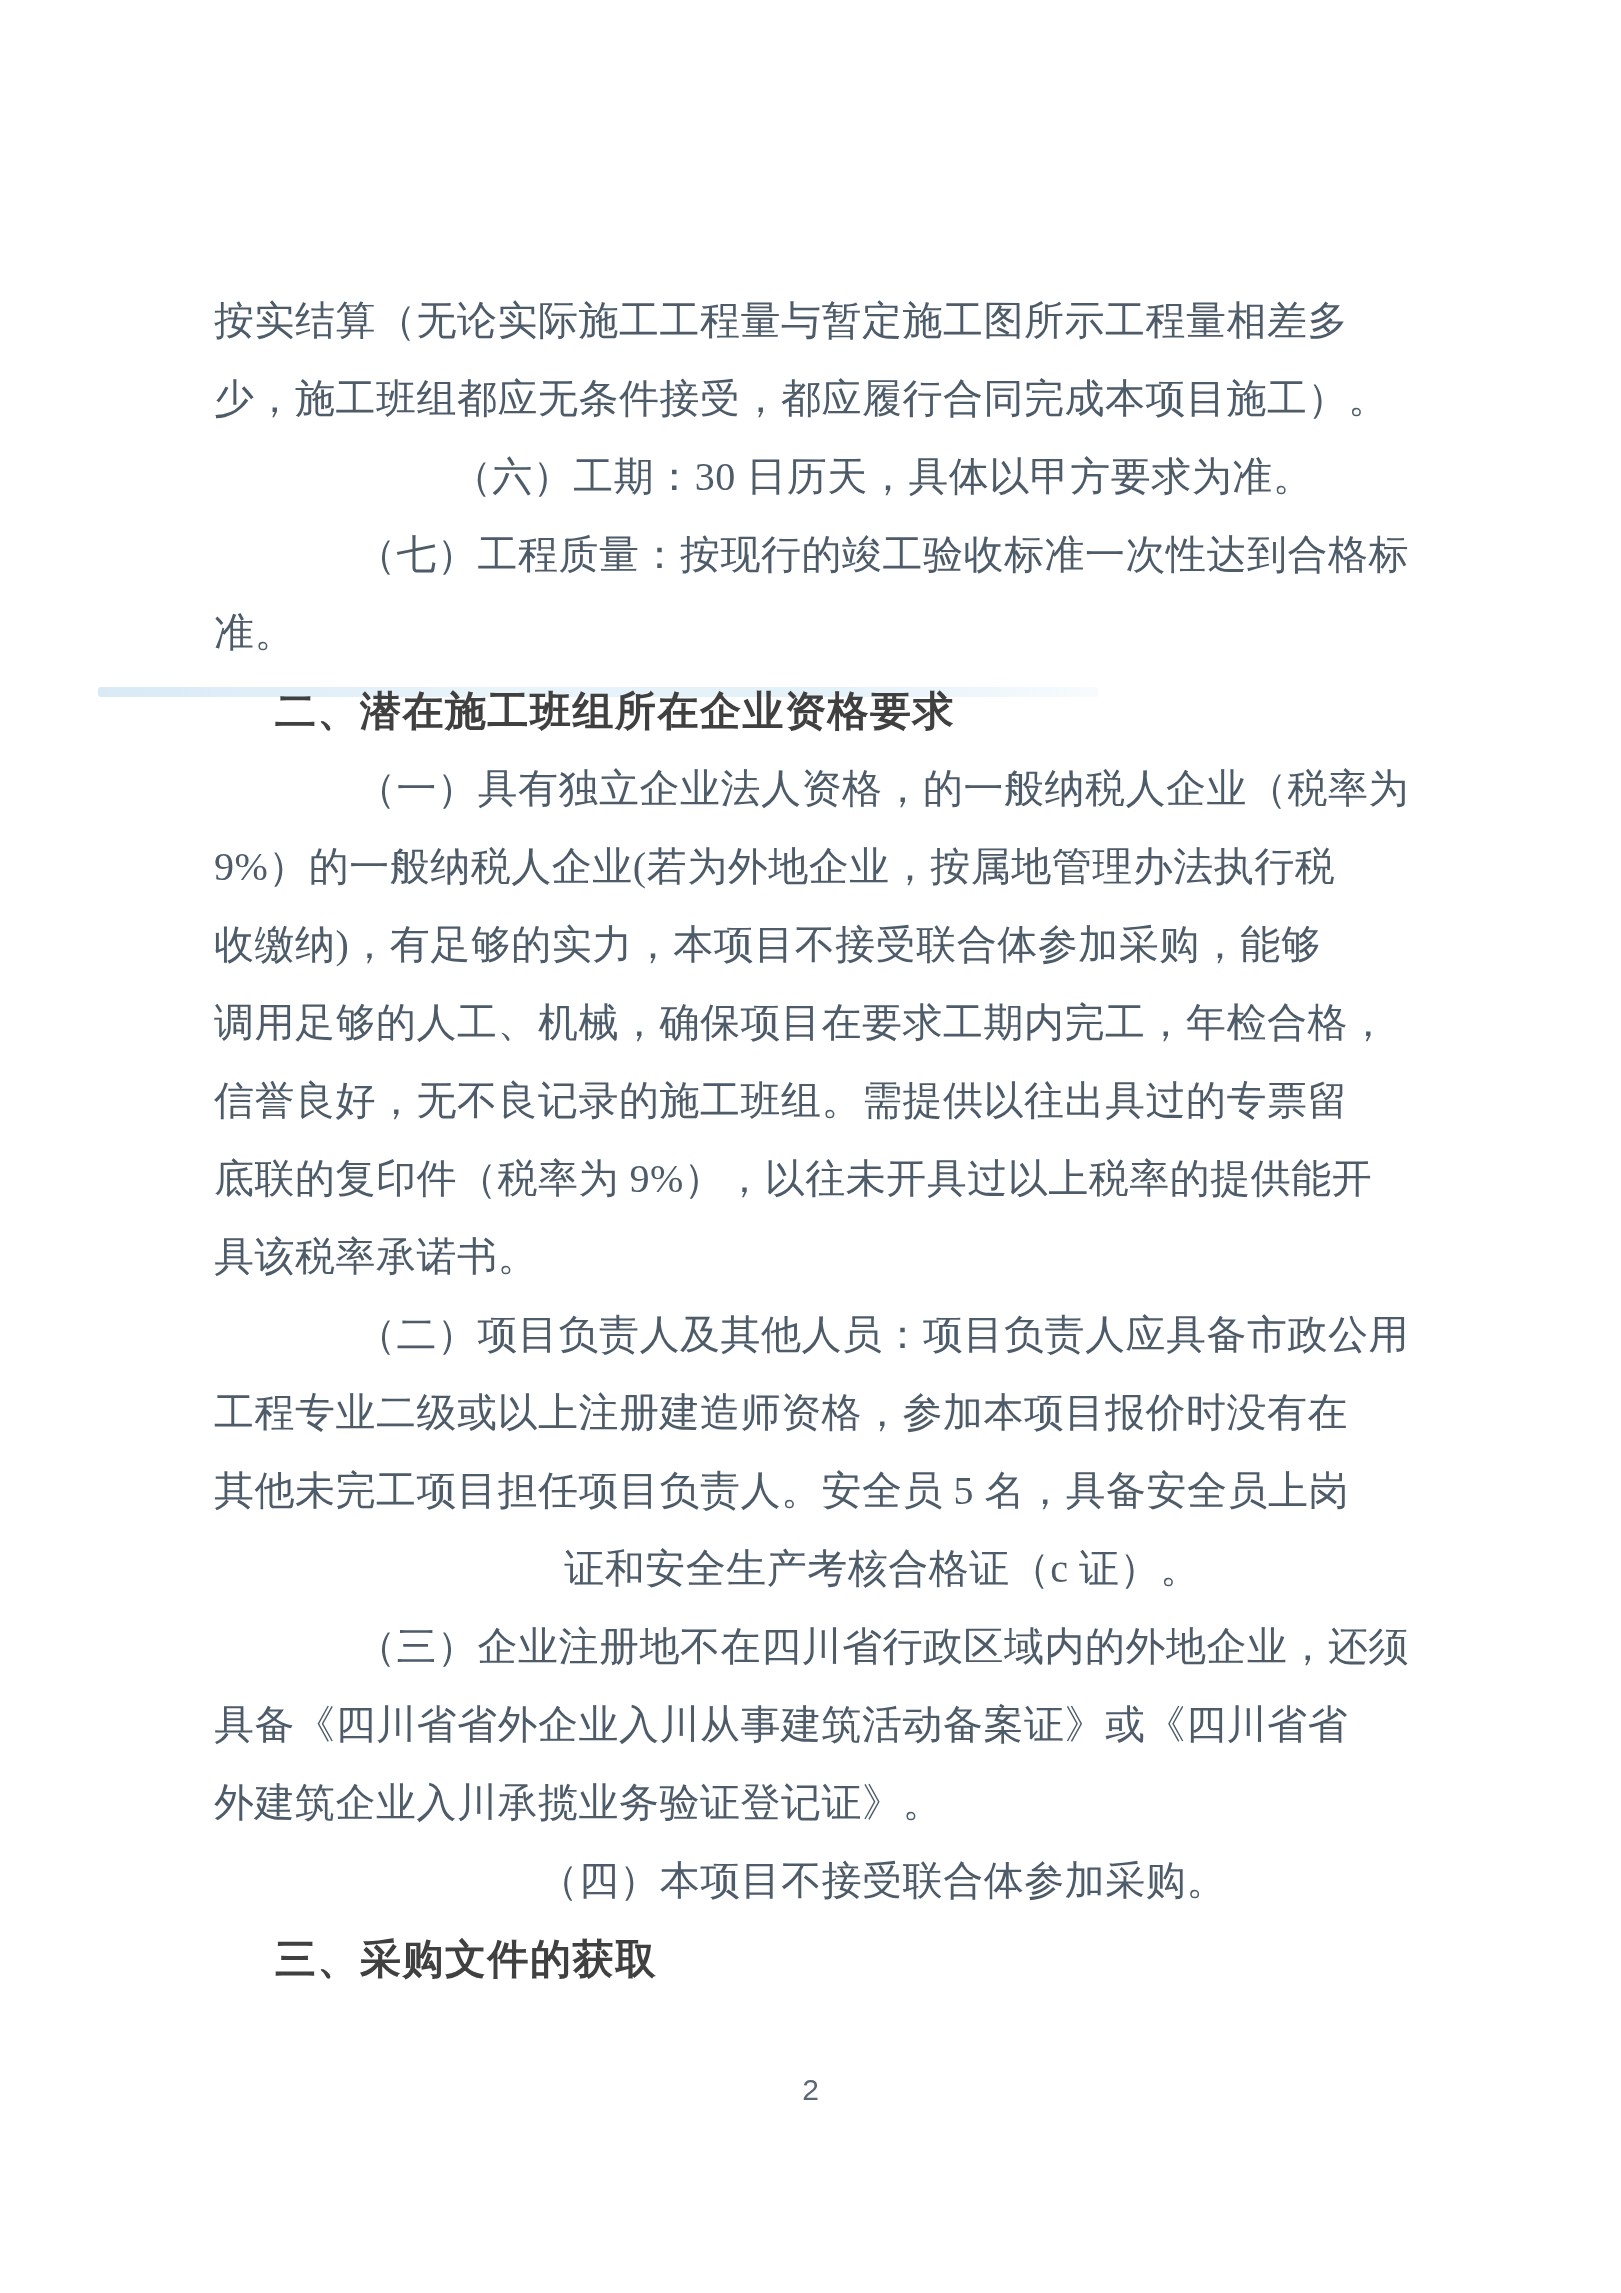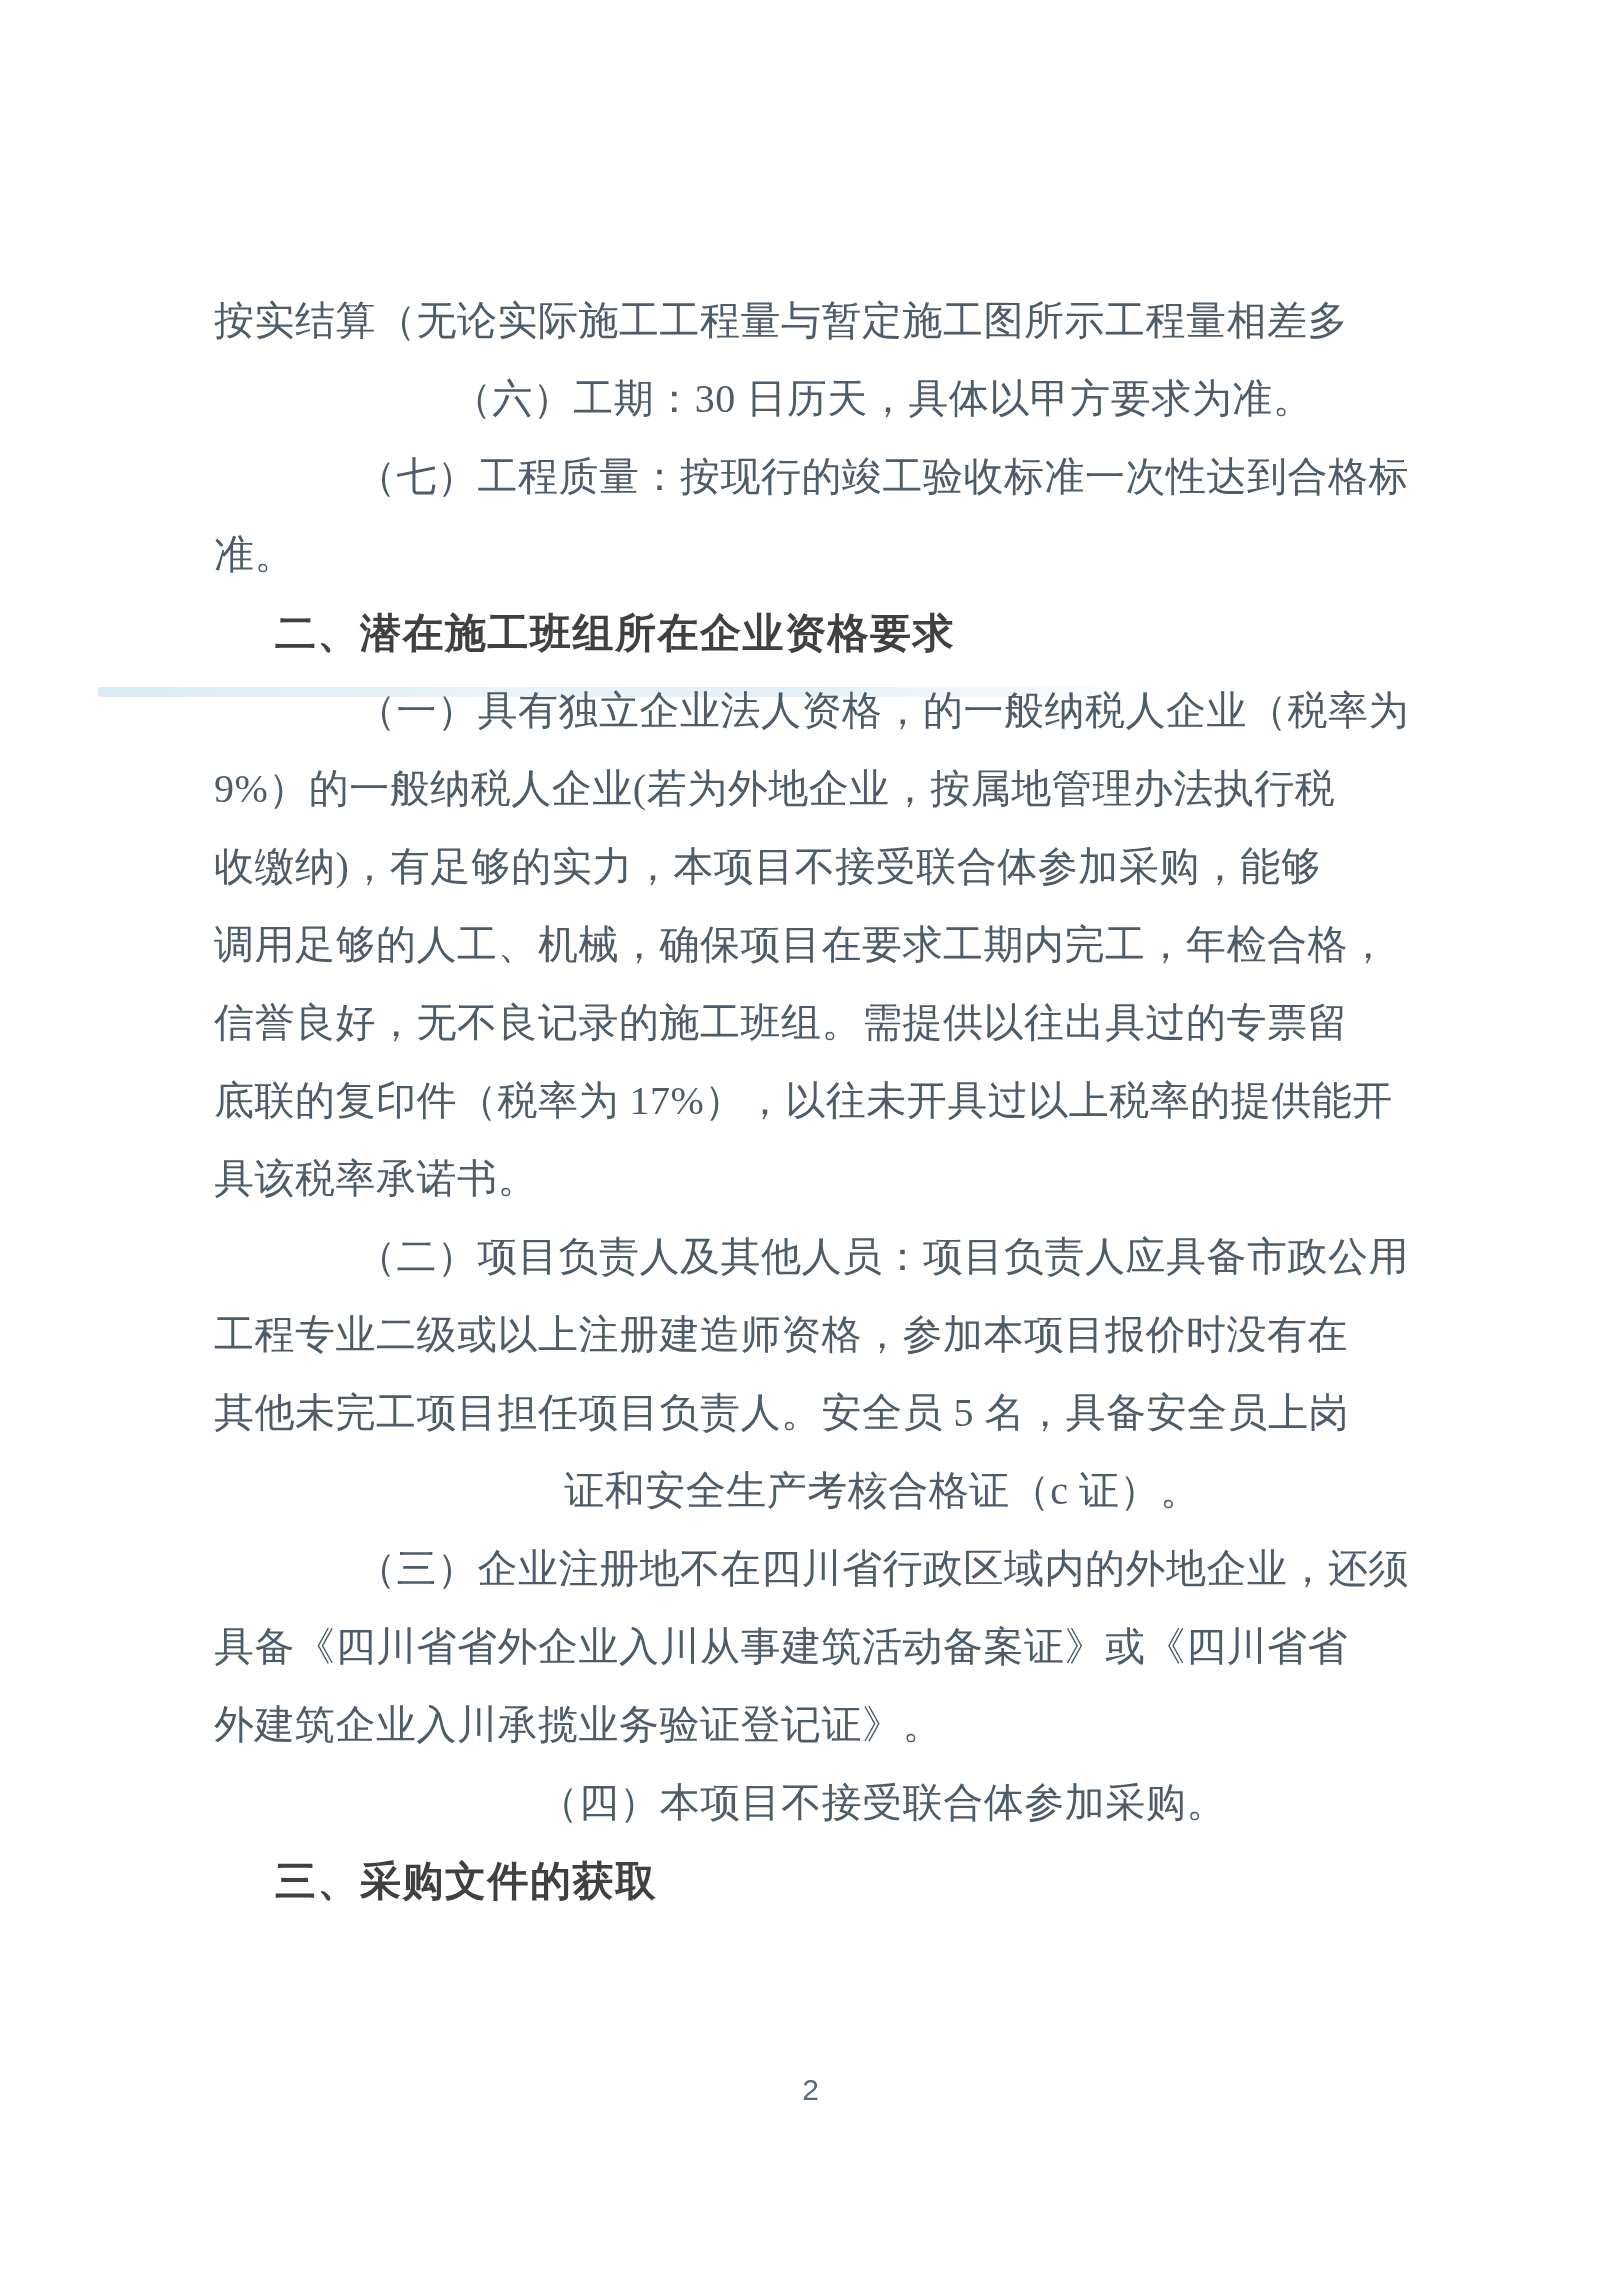--- a/index.html
+++ b/index.html
@@ -83,30 +83,31 @@
 </style>
 </head>
 <body>
 
 <div class="page">
 
   <div class="artifact-top-streak"></div>
 
   <div class="content">
     <div class="line">按实结算（无论实际施工工程量与暂定施工图所示工程量相差多</div>
+    <div class="line">少，施工班组都应无条件接受，都应履行合同完成本项目施工）。</div>
     <div class="line indent">（六）工期：30 日历天，具体以甲方要求为准。</div>
     <div class="line indent">（七）工程质量：按现行的竣工验收标准一次性达到合格标</div>
     <div class="line">准。</div>
     <div class="line heading">二、潜在施工班组所在企业资格要求</div>
     <div class="line indent">（一）具有独立企业法人资格，的一般纳税人企业（税率为</div>
     <div class="line">9%）的一般纳税人企业(若为外地企业，按属地管理办法执行税</div>
     <div class="line">收缴纳)，有足够的实力，本项目不接受联合体参加采购，能够</div>
     <div class="line">调用足够的人工、机械，确保项目在要求工期内完工，年检合格，</div>
     <div class="line">信誉良好，无不良记录的施工班组。需提供以往出具过的专票留</div>
-    <div class="line">底联的复印件（税率为 17%），以往未开具过以上税率的提供能开</div>
+    <div class="line">底联的复印件（税率为 9%），以往未开具过以上税率的提供能开</div>
     <div class="line">具该税率承诺书。</div>
     <div class="line indent">（二）项目负责人及其他人员：项目负责人应具备市政公用</div>
     <div class="line">工程专业二级或以上注册建造师资格，参加本项目报价时没有在</div>
     <div class="line">其他未完工项目担任项目负责人。安全员 5 名，具备安全员上岗</div>
     <div class="line indent">证和安全生产考核合格证（c 证）。</div>
     <div class="line indent">（三）企业注册地不在四川省行政区域内的外地企业，还须</div>
     <div class="line">具备《四川省省外企业入川从事建筑活动备案证》或《四川省省</div>
     <div class="line">外建筑企业入川承揽业务验证登记证》。</div>
     <div class="line indent">（四）本项目不接受联合体参加采购。</div>
     <div class="line heading">三、采购文件的获取</div>

